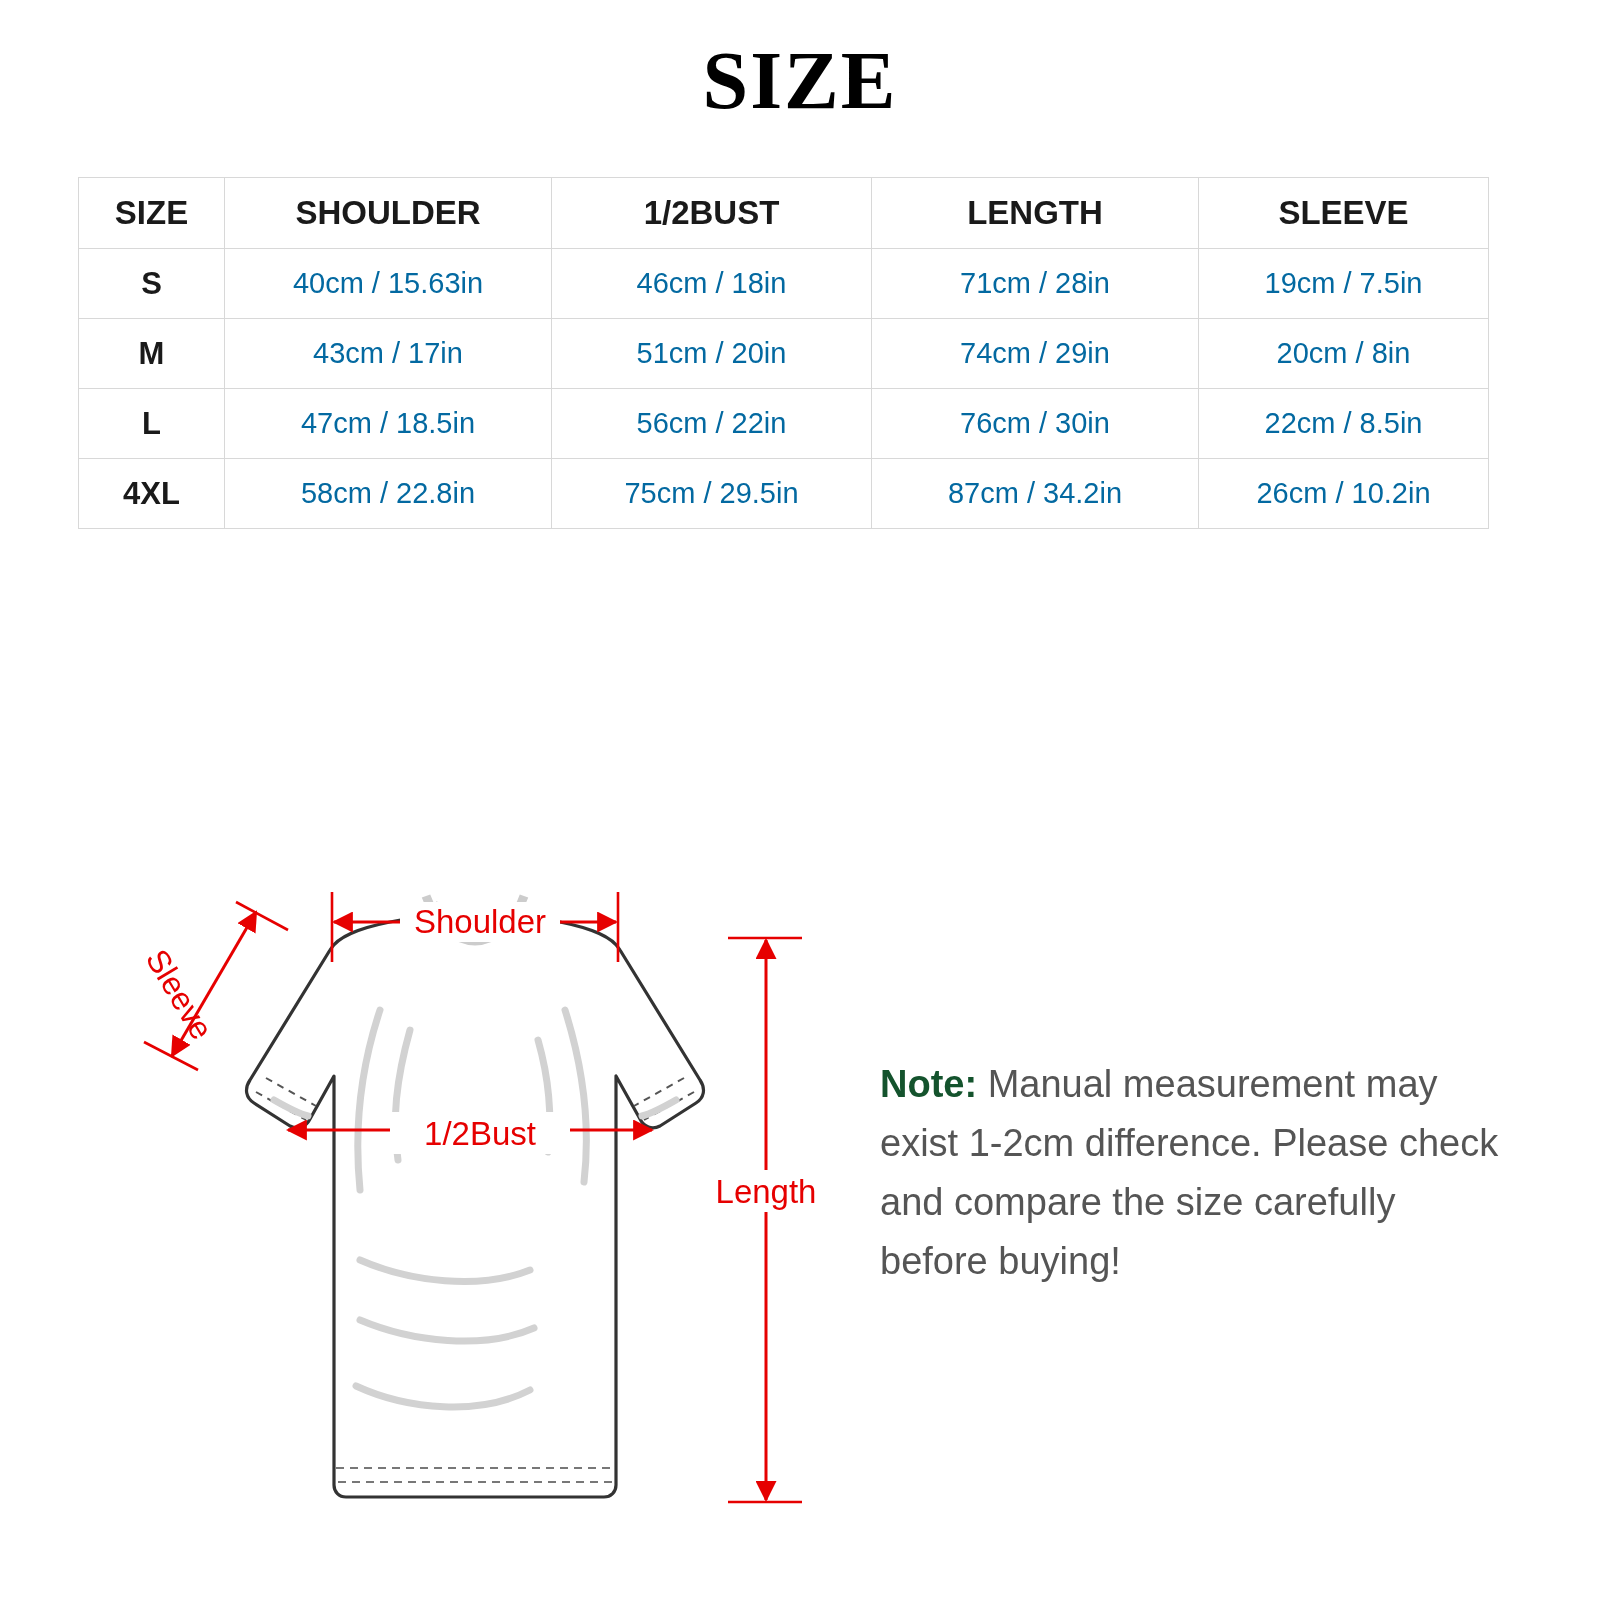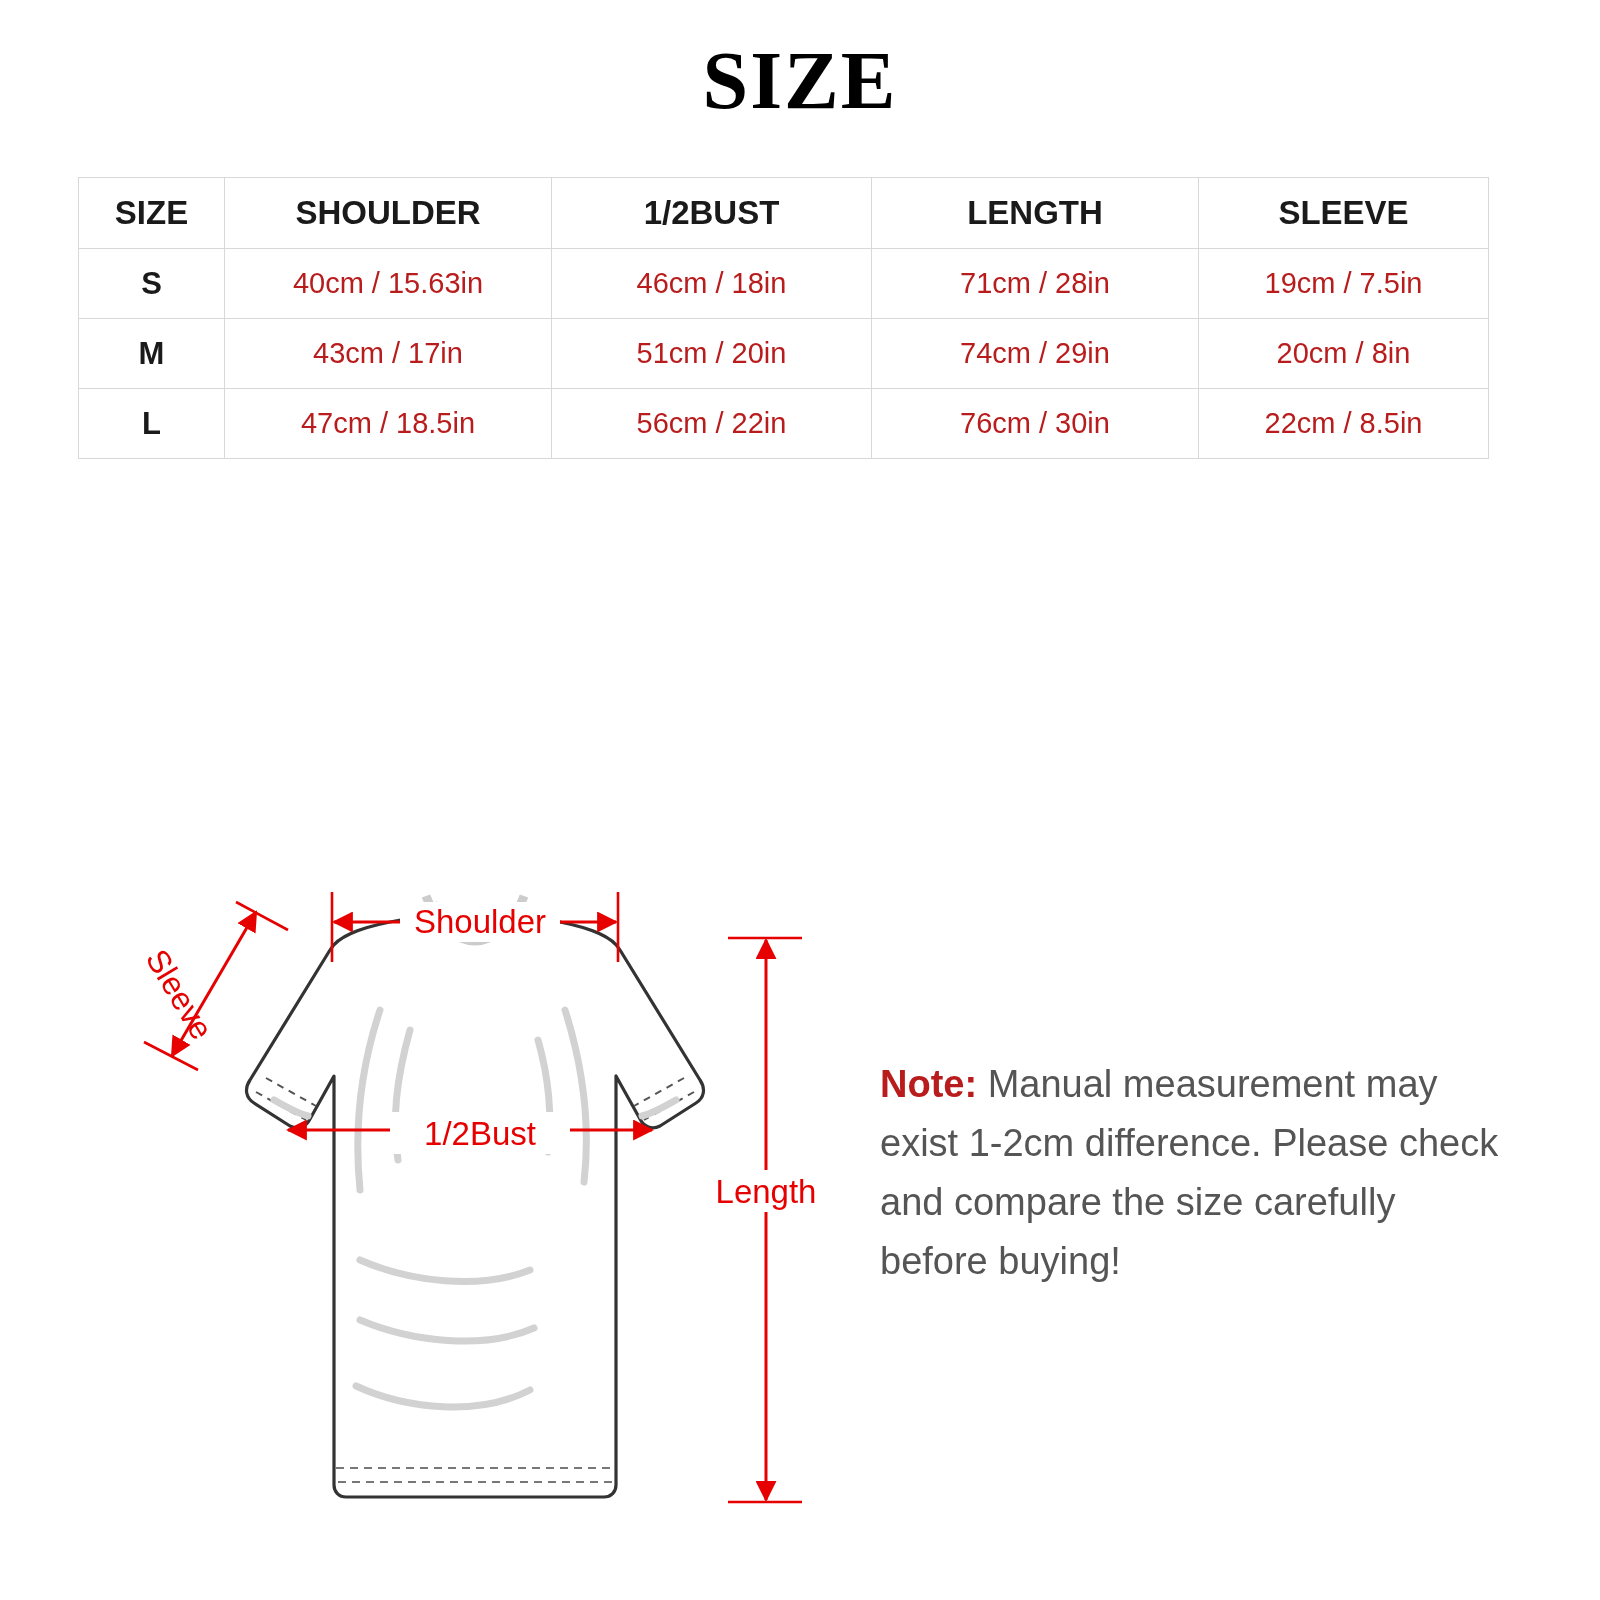--- a/index.html
+++ b/index.html
@@ -48,21 +48,21 @@
     color: #1a1a1a;
     height: 70px;
   }
   table.size-table tbody td.size-col {
     font-size: 31px;
     font-weight: bold;
     color: #1a1a1a;
   }
   table.size-table tbody td.val {
     font-size: 29px;
-    color: #b91c1c;
+    color: #0369a1;
   }
   col.c1 { width: 146px; }
   col.c2 { width: 327px; }
   col.c3 { width: 320px; }
   col.c4 { width: 327px; }
   col.c5 { width: 290px; }
 
   #diagram {
     position: absolute;
     top: 830px;
@@ -74,21 +74,21 @@
     position: absolute;
     top: 1055px;
     left: 880px;
     width: 630px;
     font-size: 38px;
     line-height: 1.55;
     color: #555555;
   }
   #note .note-label {
     font-weight: bold;
-    color: #b91c1c;
+    color: #14532d;
   }
 </style>
 </head>
 <body>
 
 <div id="title">SIZE</div>
 
 <table class="size-table">
   <colgroup>
     <col class="c1">
@@ -120,20 +120,27 @@
       <td class="val">51cm / 20in</td>
       <td class="val">74cm / 29in</td>
       <td class="val">20cm / 8in</td>
     </tr>
     <tr>
       <td class="size-col">L</td>
       <td class="val">47cm / 18.5in</td>
       <td class="val">56cm / 22in</td>
       <td class="val">76cm / 30in</td>
       <td class="val">22cm / 8.5in</td>
+    </tr>
+    <tr>
+      <td class="size-col">4XL</td>
+      <td class="val">58cm / 22.8in</td>
+      <td class="val">75cm / 29.5in</td>
+      <td class="val">87cm / 34.2in</td>
+      <td class="val">26cm / 10.2in</td>
     </tr>
   </tbody>
 </table>
 
 <div id="diagram">
   <svg viewBox="0 0 800 740" width="800" height="740" xmlns="http://www.w3.org/2000/svg">
     <defs>
       <marker id="arrHead" viewBox="0 0 10 10" refX="9" refY="5" markerWidth="7" markerHeight="7" orient="auto">
         <path d="M0,0 L10,5 L0,10 z" fill="#e60000"></path>
       </marker>

